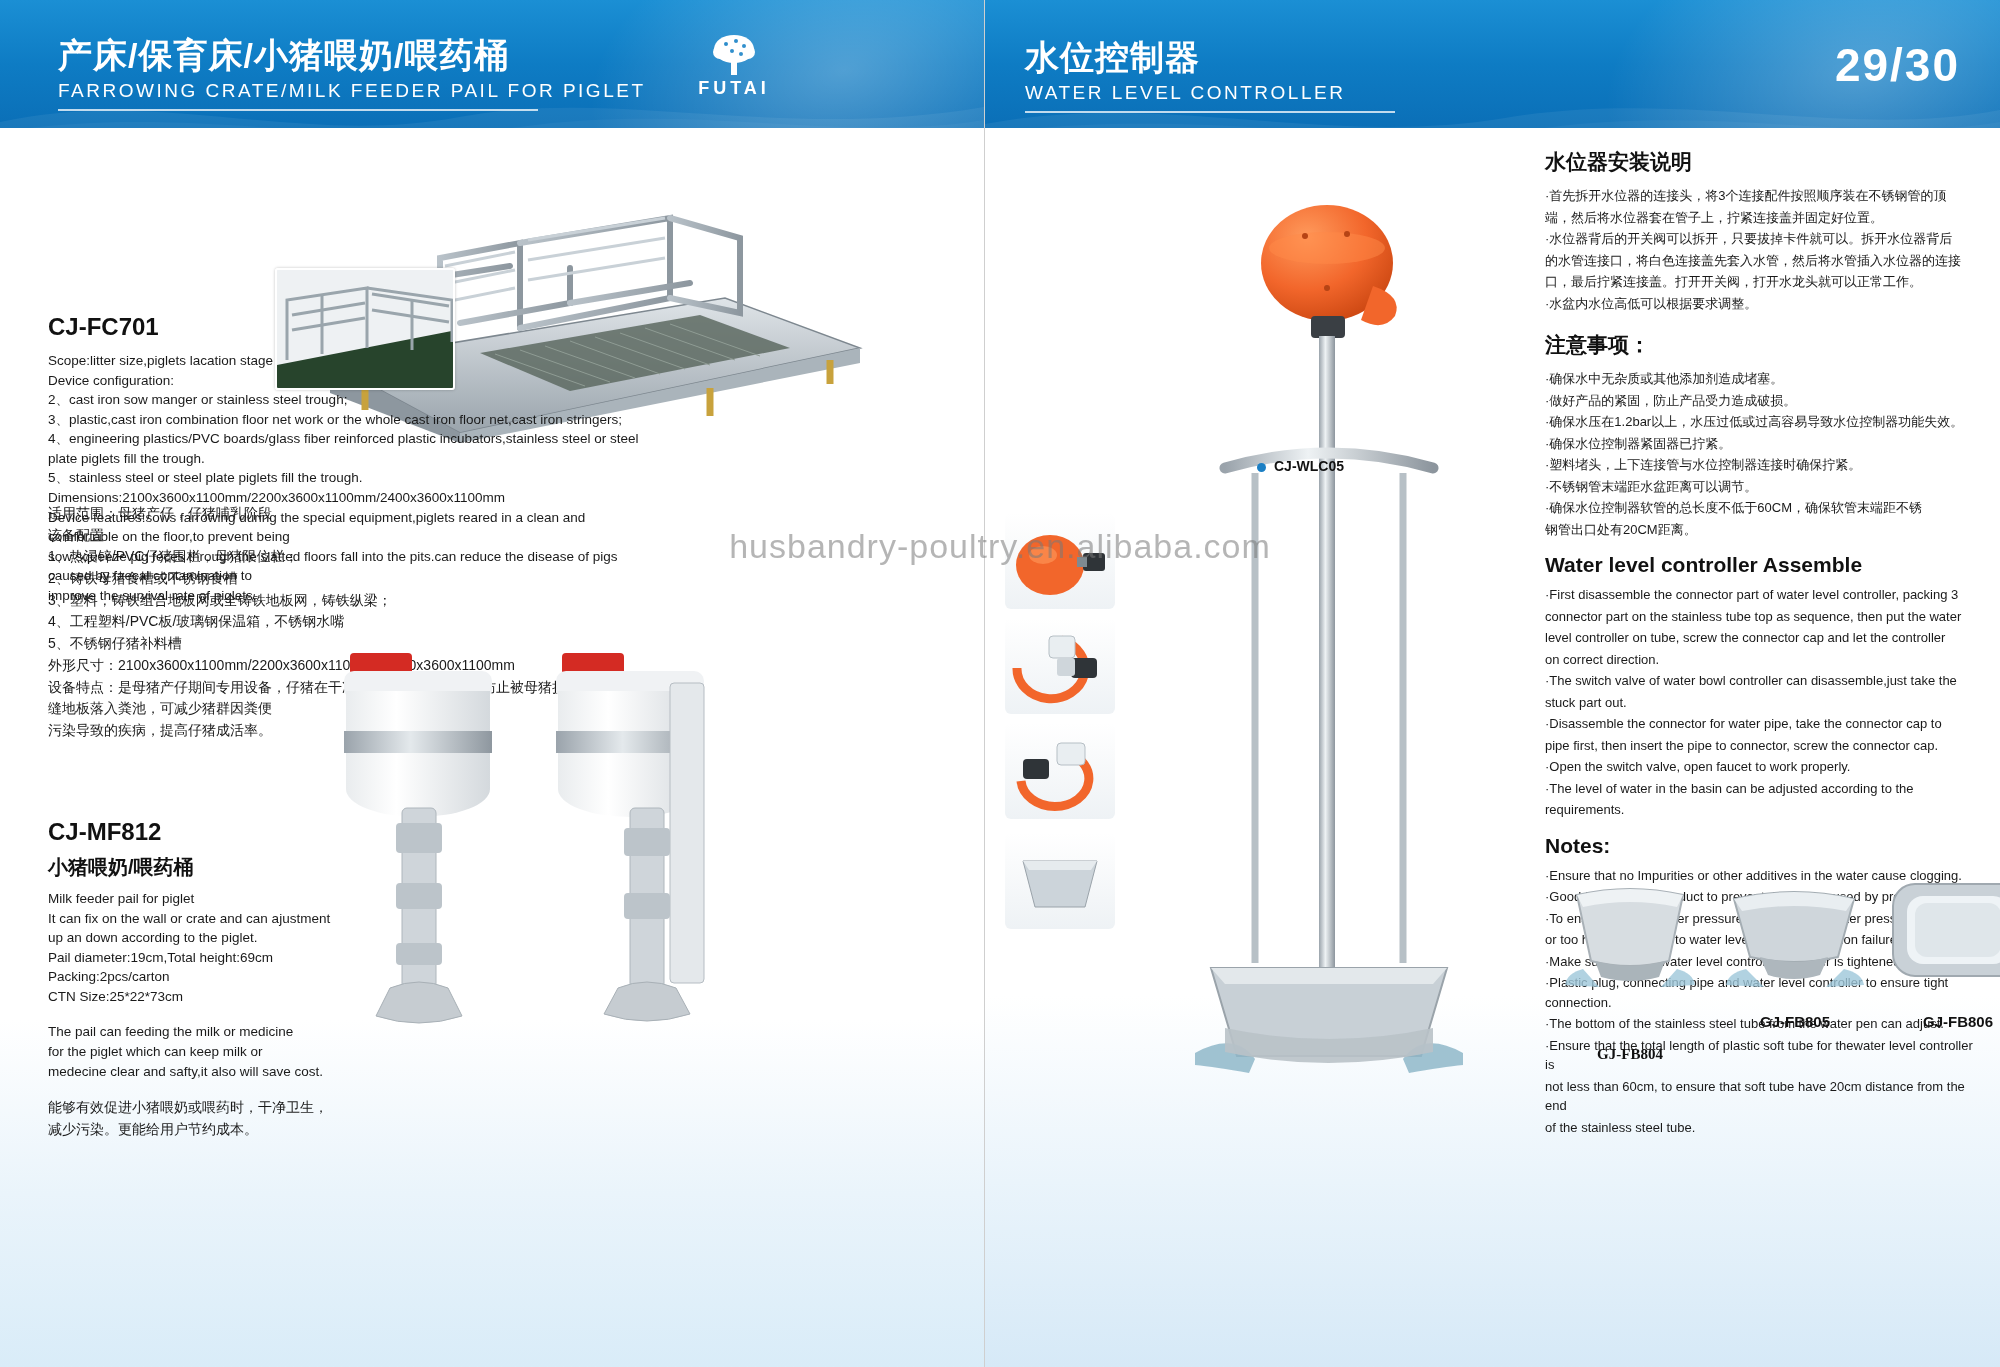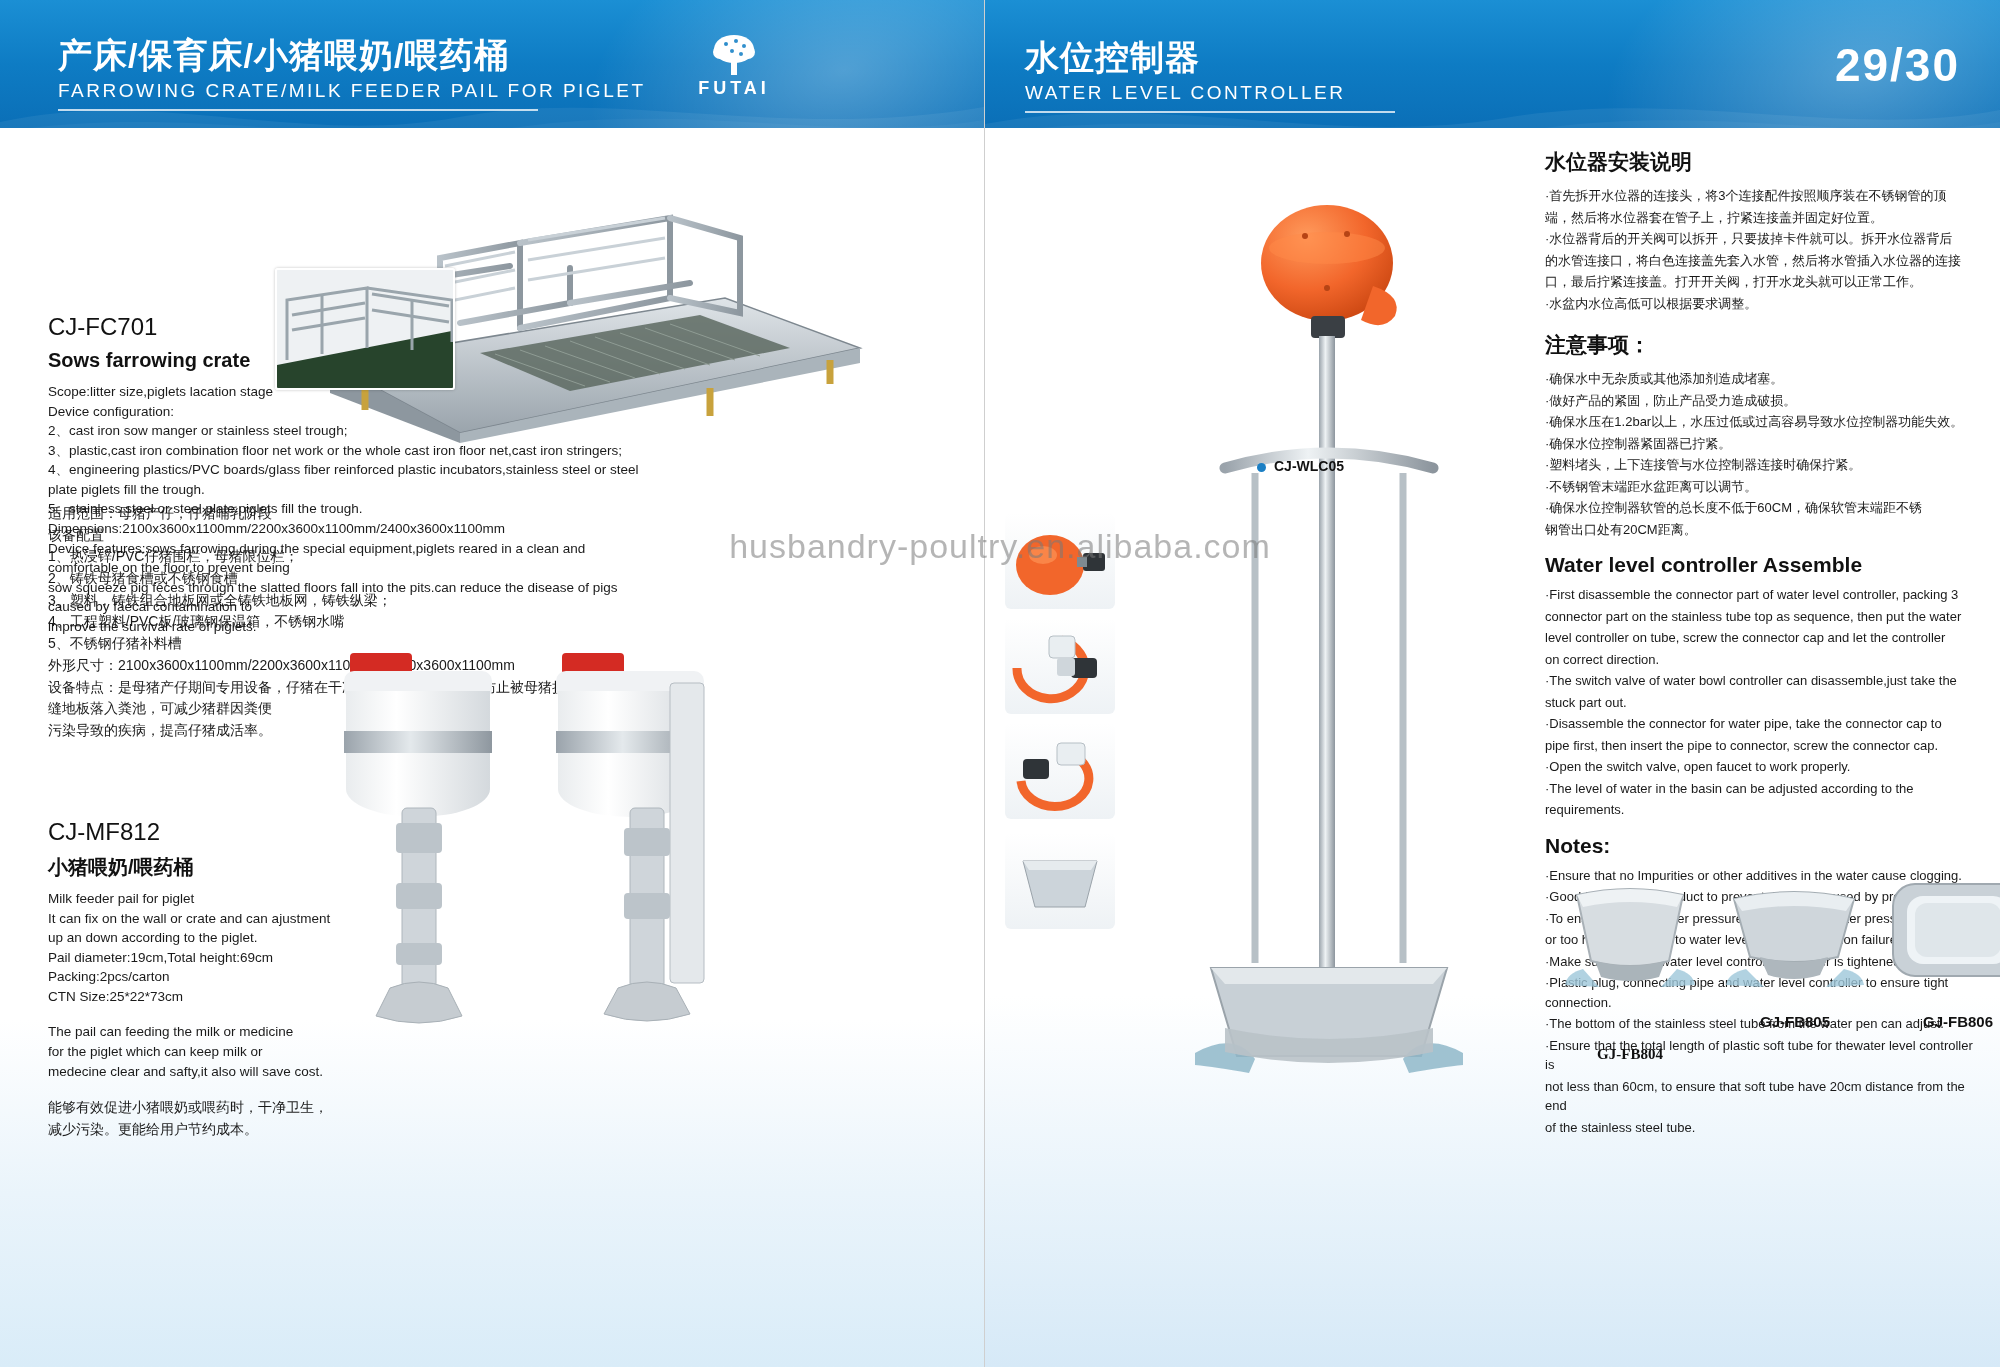--- a/index.html
+++ b/index.html
@@ -76,21 +76,21 @@
     border:none;
     background:linear-gradient(180deg,#ffffff 0%,#f1f3f5 55%,#e3e8ec 100%);
   }
   .crate-inset{
     left:275px; top:140px; width:180px; height:122px;
     border:2px solid #ffffff;
     box-shadow:0 0 3px rgba(0,0,0,.25);
     background:linear-gradient(180deg,#f4f6f7 0%,#dfe5e9 100%);
     border-radius:3px;
   }
-  .code-title{ font-size:24px; font-weight:normal; color:#111; }
+  .code-title{ font-size:24px; font-weight:bold; color:#111; }
   .sub-title{ font-size:20px; font-weight:bold; color:#111; margin-top:8px;}
   .txt-small{ font-size:13.5px; color:#1a1a1a; line-height:1.45; }
   .txt-cn{ font-size:14px; color:#1a1a1a; line-height:1.55;}
   .left-text-block{ position:absolute; left:48px; top:185px; width:600px;}
   .left-cn-block{ position:absolute; left:48px; top:375px; width:640px;}
   .pail-block{ position:absolute; left:48px; top:690px; width:330px;}
   .pail-photo{
     left:330px; top:515px; width:430px; height:415px; border:none;
     background:transparent;
   }
@@ -252,21 +252,20 @@
             <path d="M95,24 L172,36"></path>
             <path d="M95,40 L172,52"></path>
             <path d="M45,25 L45,84"></path>
             <path d="M135,30 L135,80"></path>
           </g>
         </svg>
       </div>
 
       <div class="left-text-block">
         <div class="code-title">CJ-FC701</div>
-        <div class="sub-title">Sows farrowing crate</div>
         <div class="txt-small" style="margin-top:10px;">
           <div>Scope:litter size,piglets lacation stage</div>
           <div>Device configuration:</div>
           <div>2、cast iron sow manger or stainless steel trough;</div>
           <div>3、plastic,cast iron combination floor net work or the whole cast iron floor net,cast iron stringers;</div>
           <div>4、engineering plastics/PVC boards/glass fiber reinforced plastic incubators,stainless steel or steel plate piglets fill the trough.</div>
           <div>5、stainless steel or steel plate piglets fill the trough.</div>
           <div>Dimensions:2100x3600x1100mm/2200x3600x1100mm/2400x3600x1100mm</div>
           <div>Device features:sows farrowing during the special equipment,piglets reared in a clean and comfortable on the floor,to prevent being</div>
           <div>sow squeeze pig feces through the slatted floors fall into the pits.can reduce the disease of pigs caused by faecal contamination to</div>

